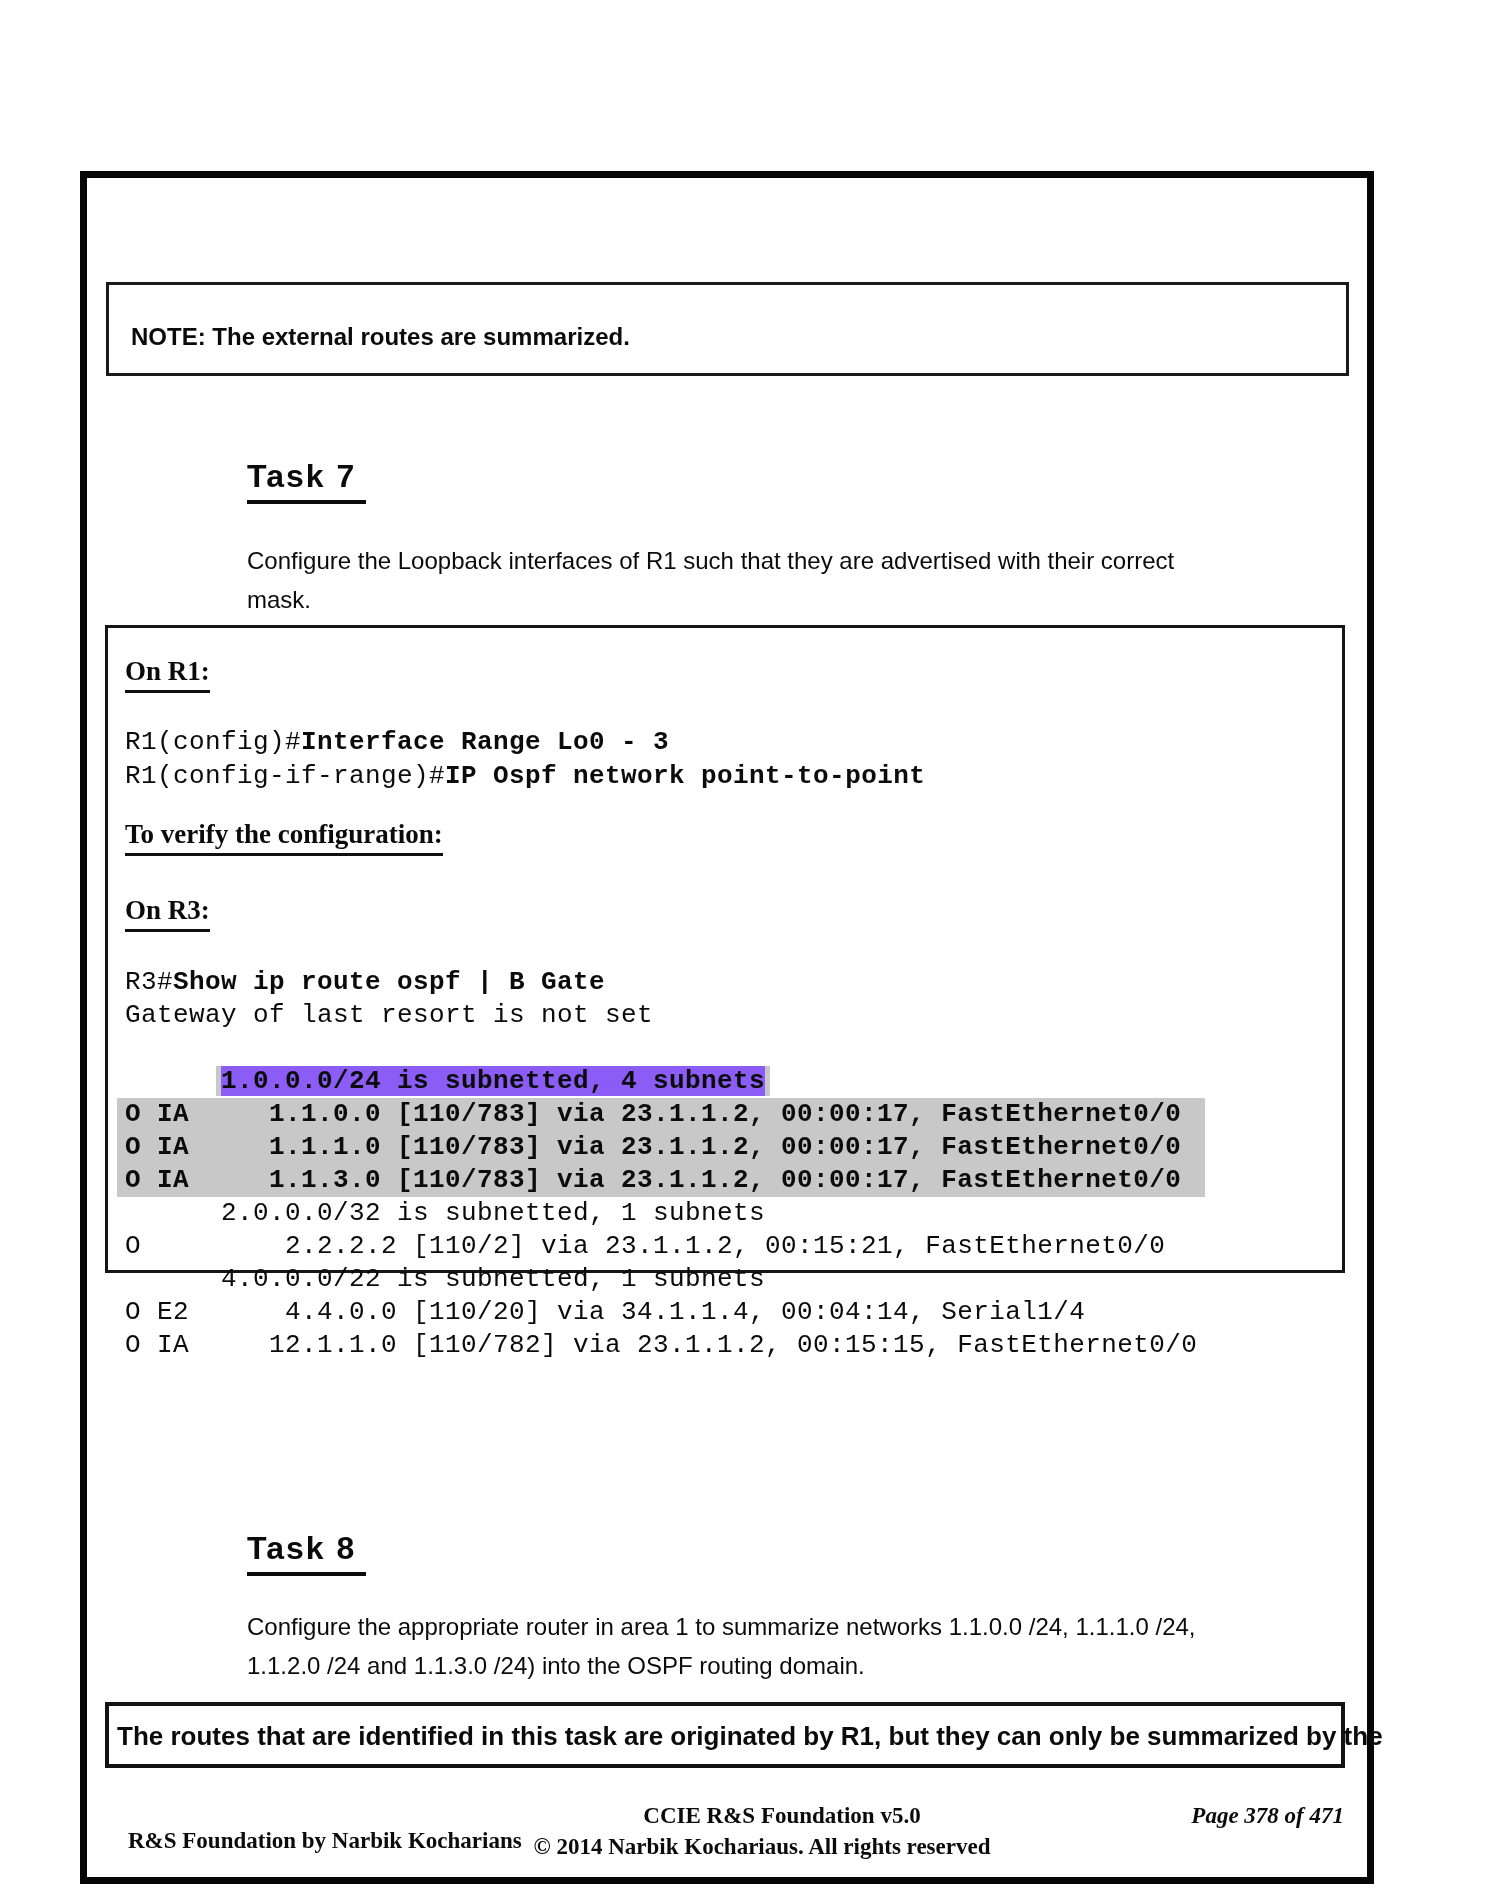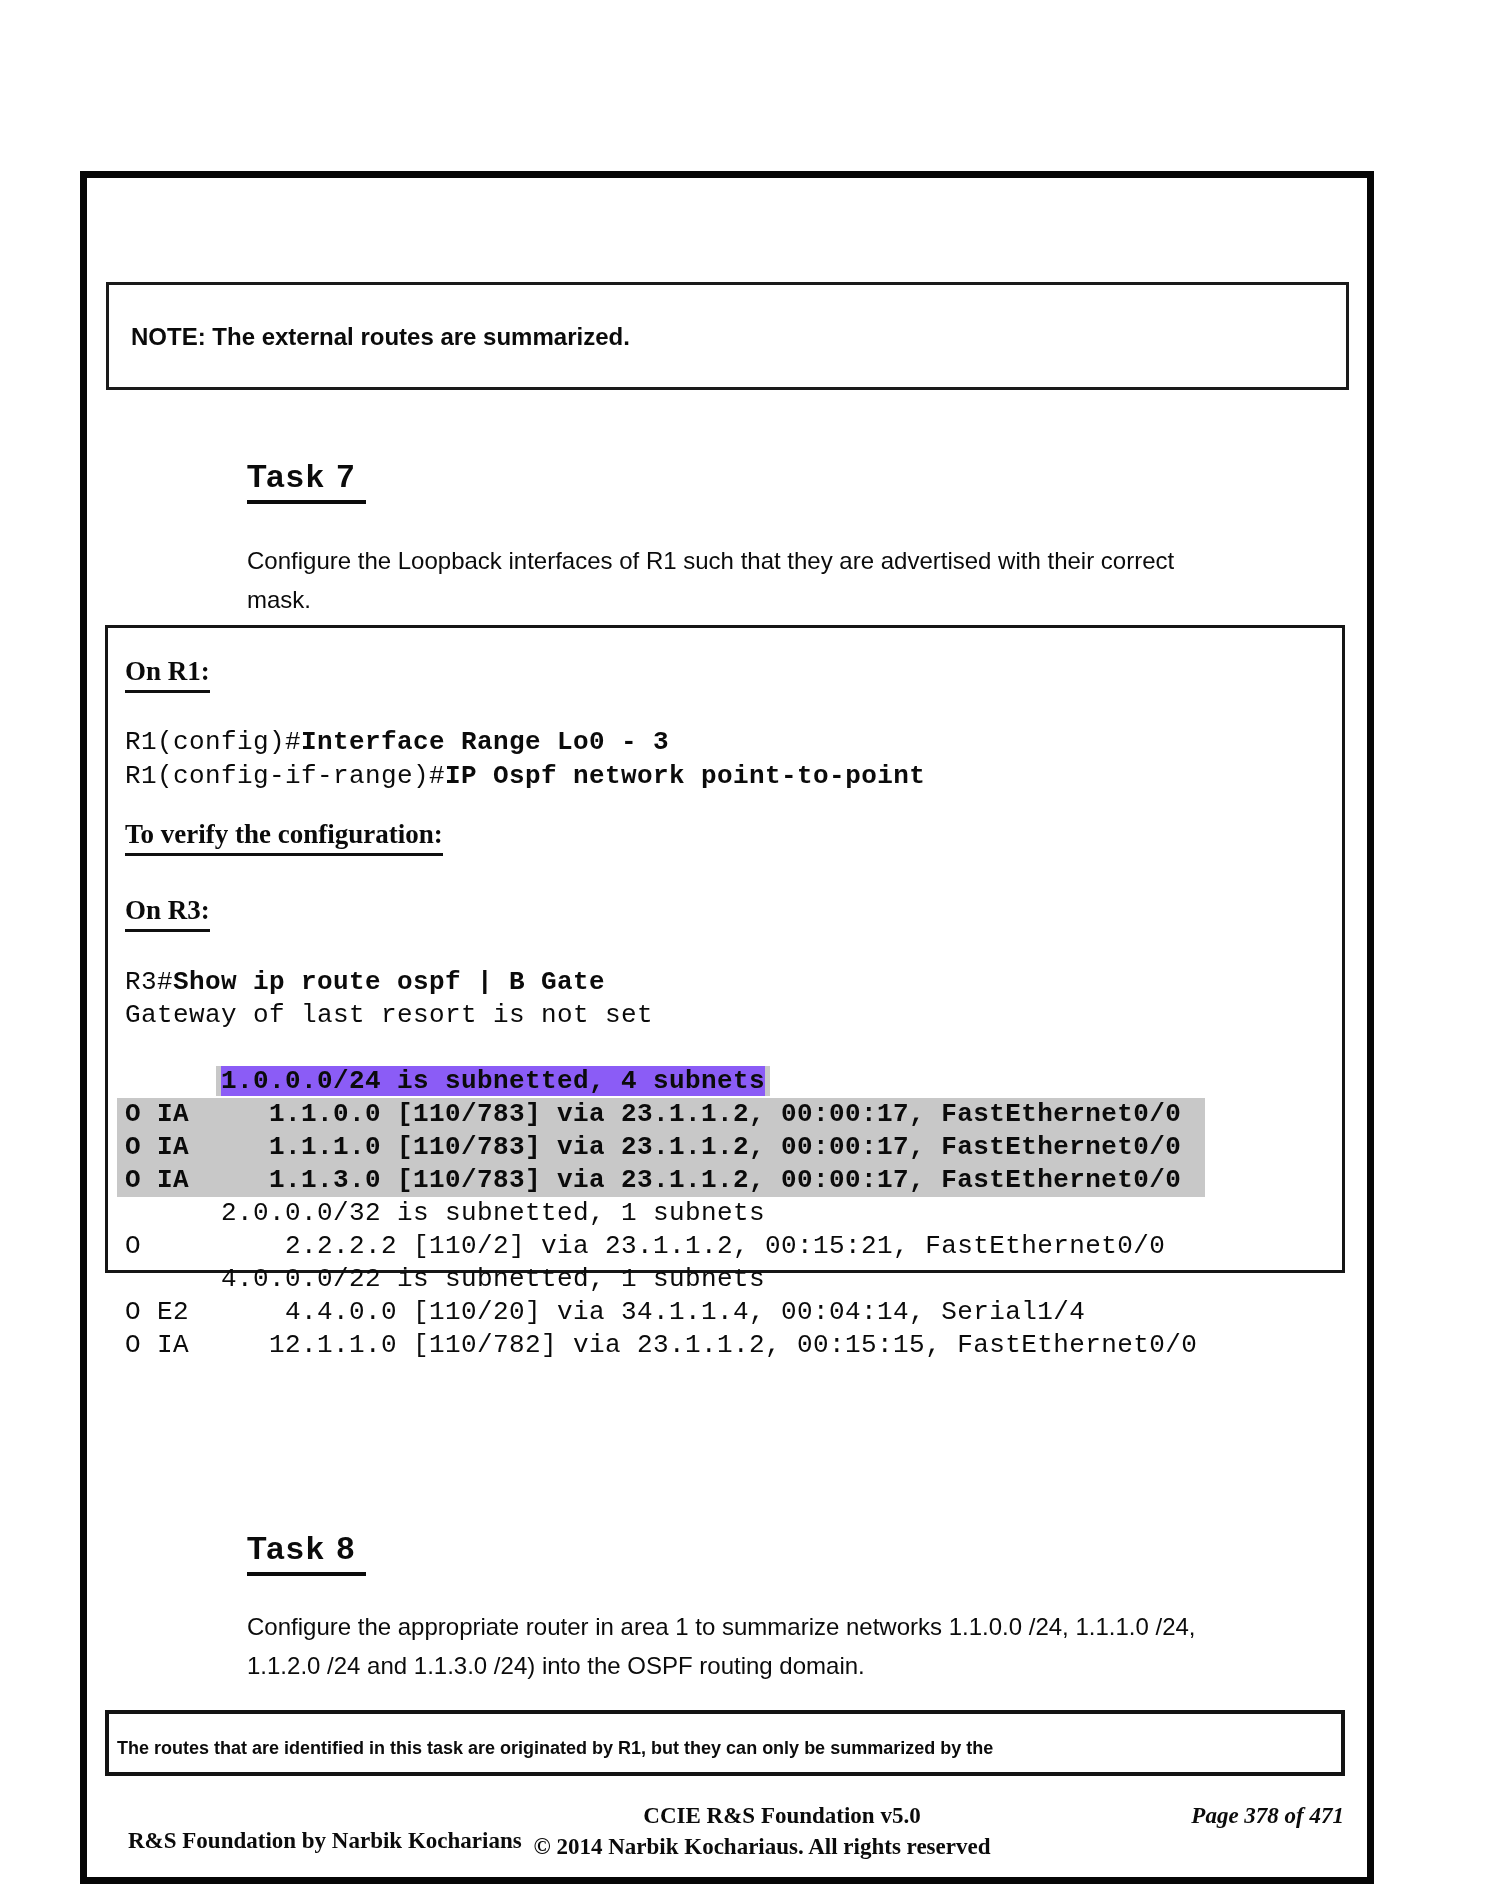--- a/index.html
+++ b/index.html
@@ -8,21 +8,21 @@
     font-family:"Liberation Sans",sans-serif;color:#0b0b0b;overflow:hidden;
   }
   .abs{position:absolute;}
 
   #outer-frame{
     left:80px;top:171px;width:1294px;height:1713px;
     border:7px solid #060606;box-sizing:border-box;
   }
 
   #note-box{
-    left:106px;top:282px;width:1243px;height:108px;
+    left:106px;top:282px;width:1243px;height:94px;
     border:3px solid #1a1a1a;box-sizing:border-box;
     padding:38px 0 0 22px;font-weight:bold;font-size:24px;
   }
 
   .task-title{
     font-weight:900;font-size:32px;letter-spacing:2px;
     border-bottom:4px solid #0b0b0b;padding:0 10px 5px 0;
   }
   #task7-title{left:247px;top:458px;}
   #task8-title{left:247px;top:1530px;}
@@ -60,21 +60,21 @@
     padding:0 24px 0 8px;margin-left:-8px;font-weight:bold;
   }
   .hl-span{
     background:#8b5cf6;font-weight:bold;
     box-shadow:-5px 0 0 #c8c8c8,5px 0 0 #c8c8c8;
   }
 
   #bottom-box{
     left:105px;top:1702px;width:1240px;height:66px;
     border:4px solid #131313;box-sizing:border-box;
-    padding:24px 0 0 8px;font-weight:bold;font-size:18px;white-space:nowrap;margin-top:8px;
+    padding:15px 0 0 8px;font-weight:bold;font-size:26px;white-space:nowrap;
   }
 
   .footer{
     font-family:"Liberation Serif",serif;font-weight:bold;font-size:23px;
   }
   #footer-1{left:80px;top:1803px;width:1294px;height:30px;}
   #footer-left{position:absolute;left:48px;margin-top:25px;}
   #footer-center{position:absolute;left:50%;transform:translateX(-50%) translateX(55px);}
   #footer-right{position:absolute;right:30px;font-style:italic;}
   #footer-2{left:80px;top:1834px;width:1294px;text-align:center;transform:translateX(35px);}

